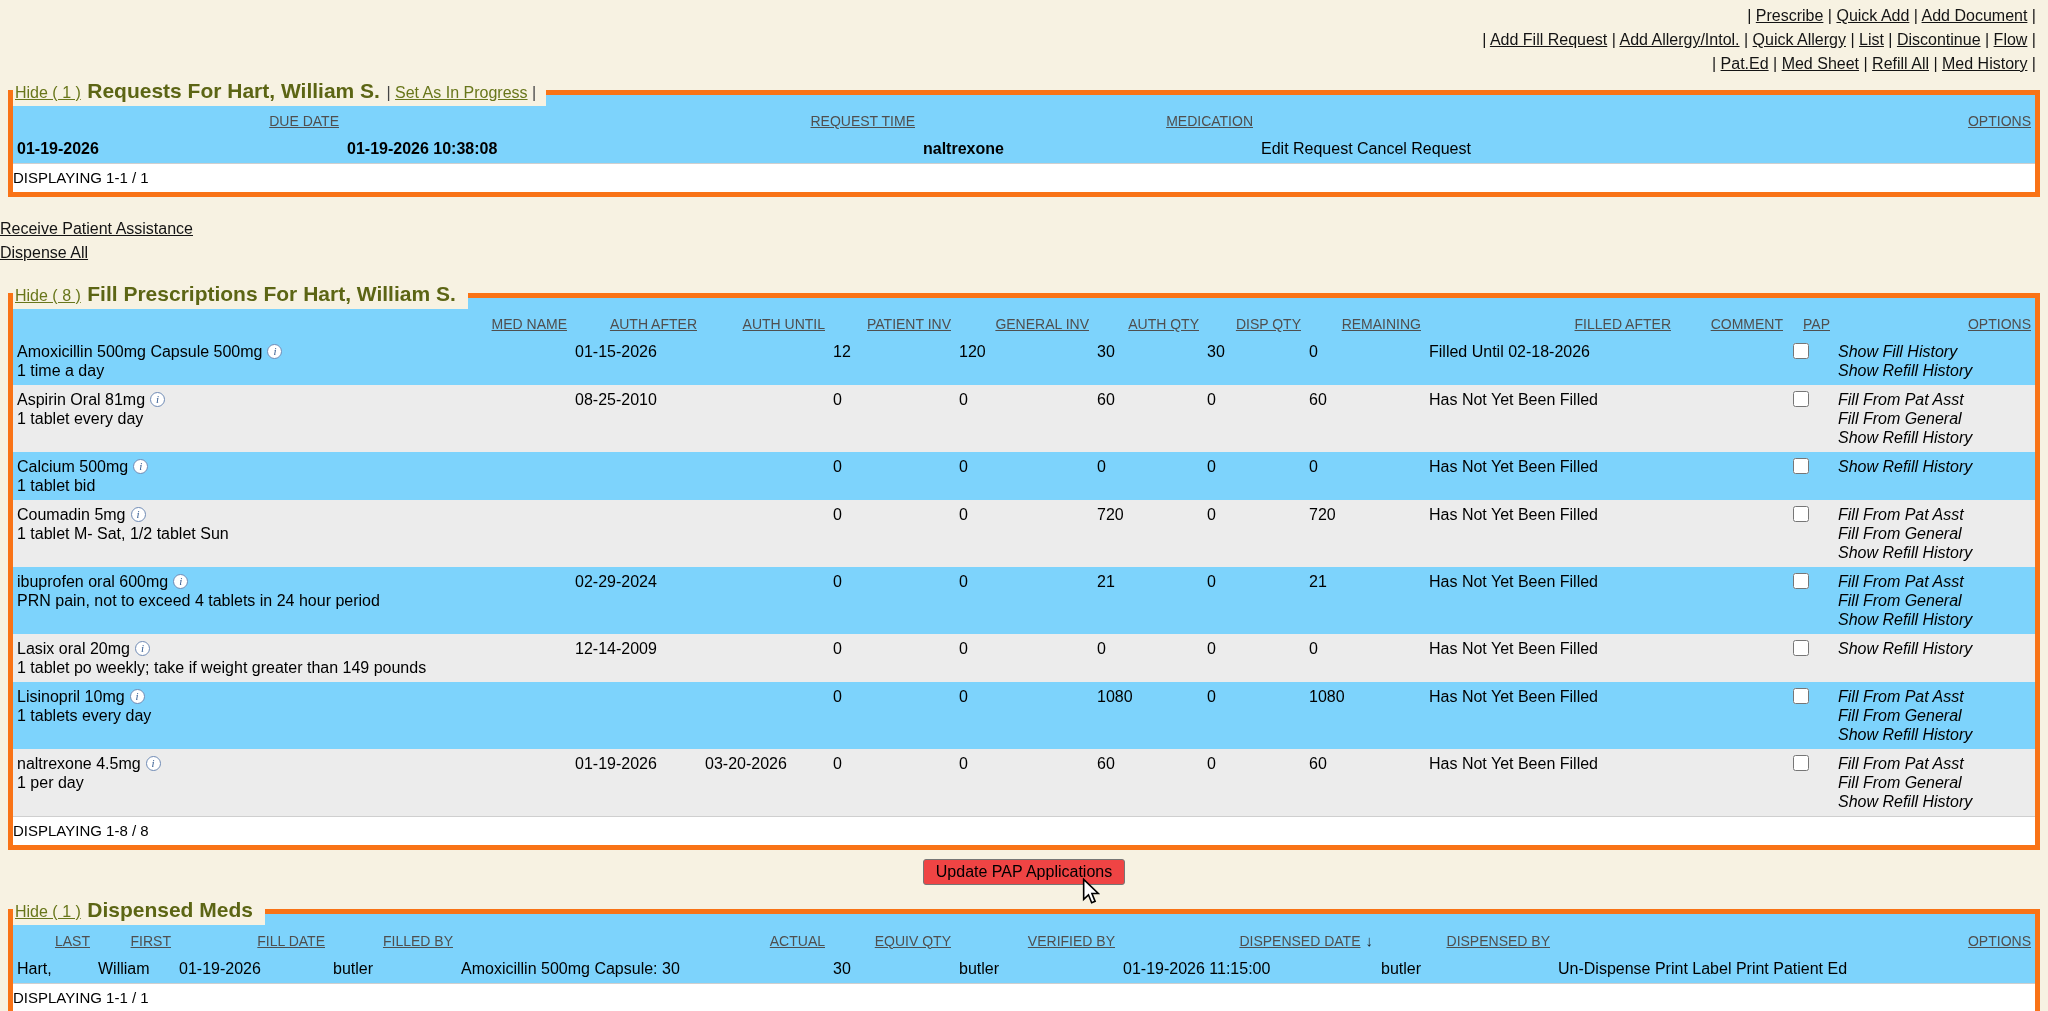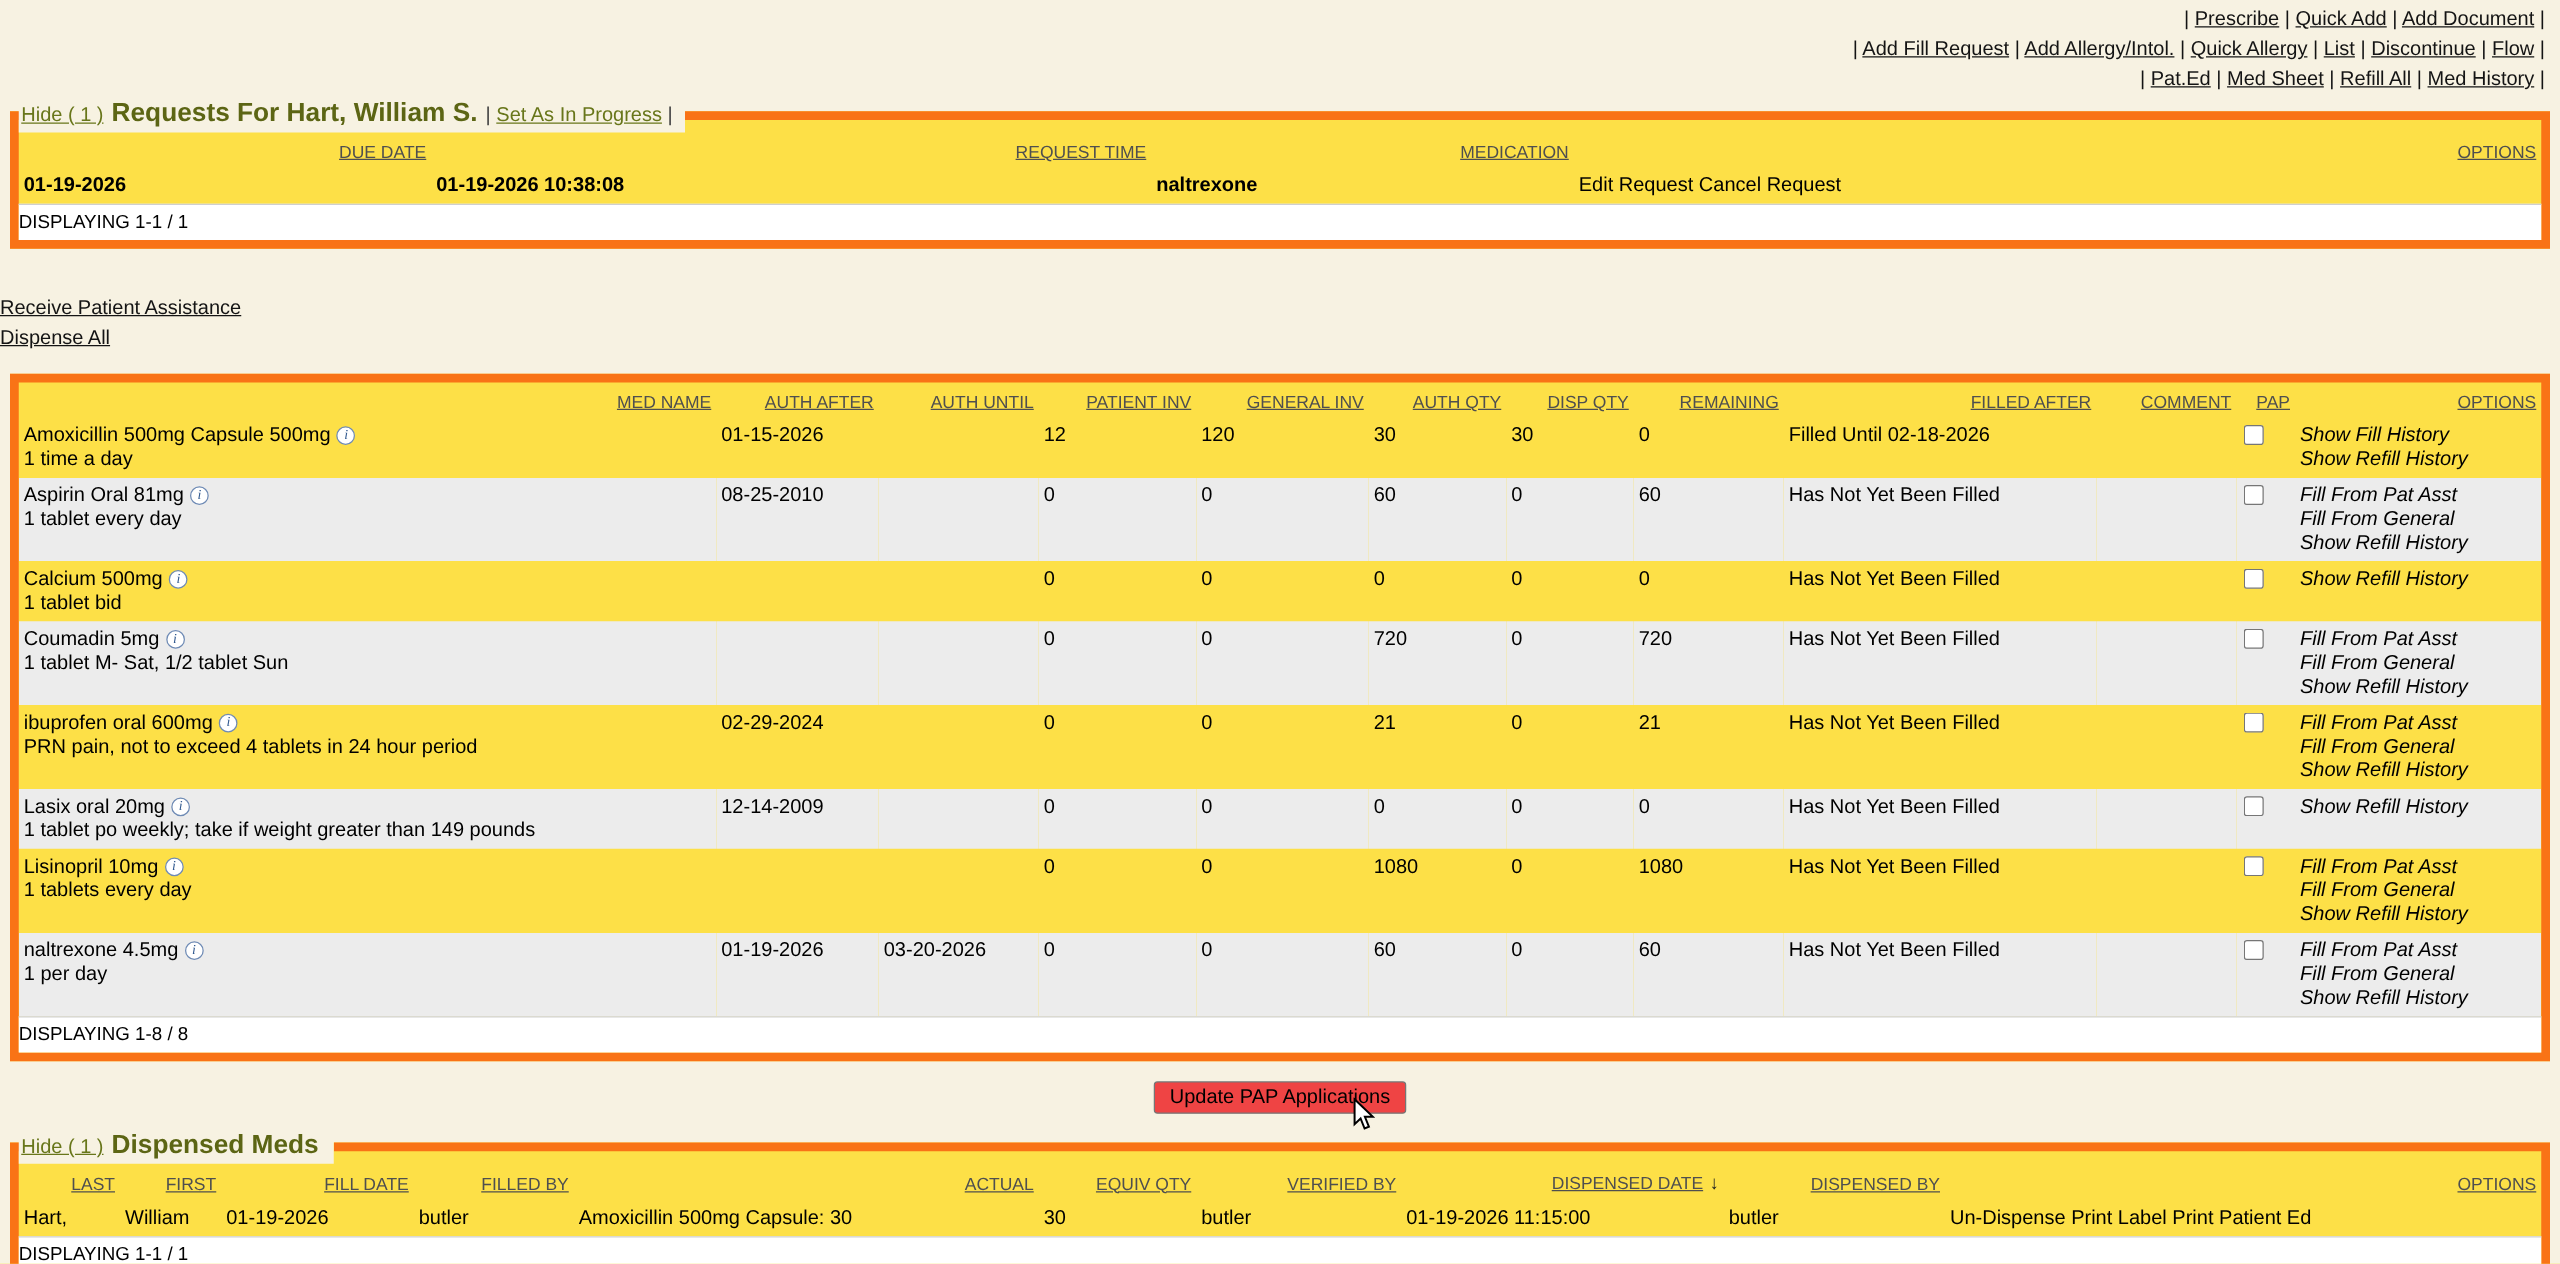--- a/index.html
+++ b/index.html
@@ -7,21 +7,21 @@
   body{
     width:2048px;height:1011px;overflow:hidden;position:relative;
     background:#f7f2e2;color:#000;
     font-family:"Liberation Sans",sans-serif;font-size:16px;
   }
   
   .topnav{text-align:right;padding:4px 12px 0 0;line-height:24px;color:#141414;margin-left:28px;}
   .navrow{white-space:nowrap;}
   .toplink{color:#141414;text-decoration:underline;cursor:pointer;}
   
-  fieldset.section{border:7px solid #f97316;background:#fde047;margin:2px 8px 16px 8px;padding:0;}
+  fieldset.section{border:5px solid #f97316;background:#7dd3fc;margin:2px 8px 0 8px;padding:0;}
   fieldset.section.mt16{margin-top:16px;}
   fieldset.section legend{background:#f7f2e2;padding:0 10px 0 2px;margin-left:0;line-height:26px;}
   .greenlink{color:#68761a;text-decoration:underline;cursor:pointer;font-size:16px;}
   .sec-title{color:#5c6514;font-weight:bold;font-size:21px;padding:0 2px;}
   .pipe{color:#444;font-size:16px;}
   
   table.grid{width:100%;border-collapse:collapse;table-layout:fixed;}
   table.grid th{text-align:right;font-weight:normal;color:#4f4f4f;font-size:14px;padding:7px 4px 5px 4px;white-space:nowrap;}
   table.grid th .hdr{text-decoration:underline;}
   table.grid td{padding:5px 4px;vertical-align:top;line-height:19px;font-size:16px;overflow:hidden;}
@@ -87,20 +87,24 @@
   </table>
   <div class="displaying">DISPLAYING 1-1 / 1</div>
 </fieldset>
 
 <div class="side-links">
   <div><a class="darklink">Receive Patient Assistance</a></div>
   <div><a class="darklink">Dispense All</a></div>
 </div>
 
 <fieldset class="section mt16">
+  <legend>
+    <a class="greenlink">Hide ( 8 )</a>
+    <span class="sec-title">Fill Prescriptions For Hart, William S.</span>
+  </legend>
   <table class="grid">
     <colgroup>
       <col style="width:558px">
         <col style="width:130px">
         <col style="width:128px">
         <col style="width:126px">
       <col style="width:138px">
         <col style="width:110px">
         <col style="width:102px">
         <col style="width:120px">

